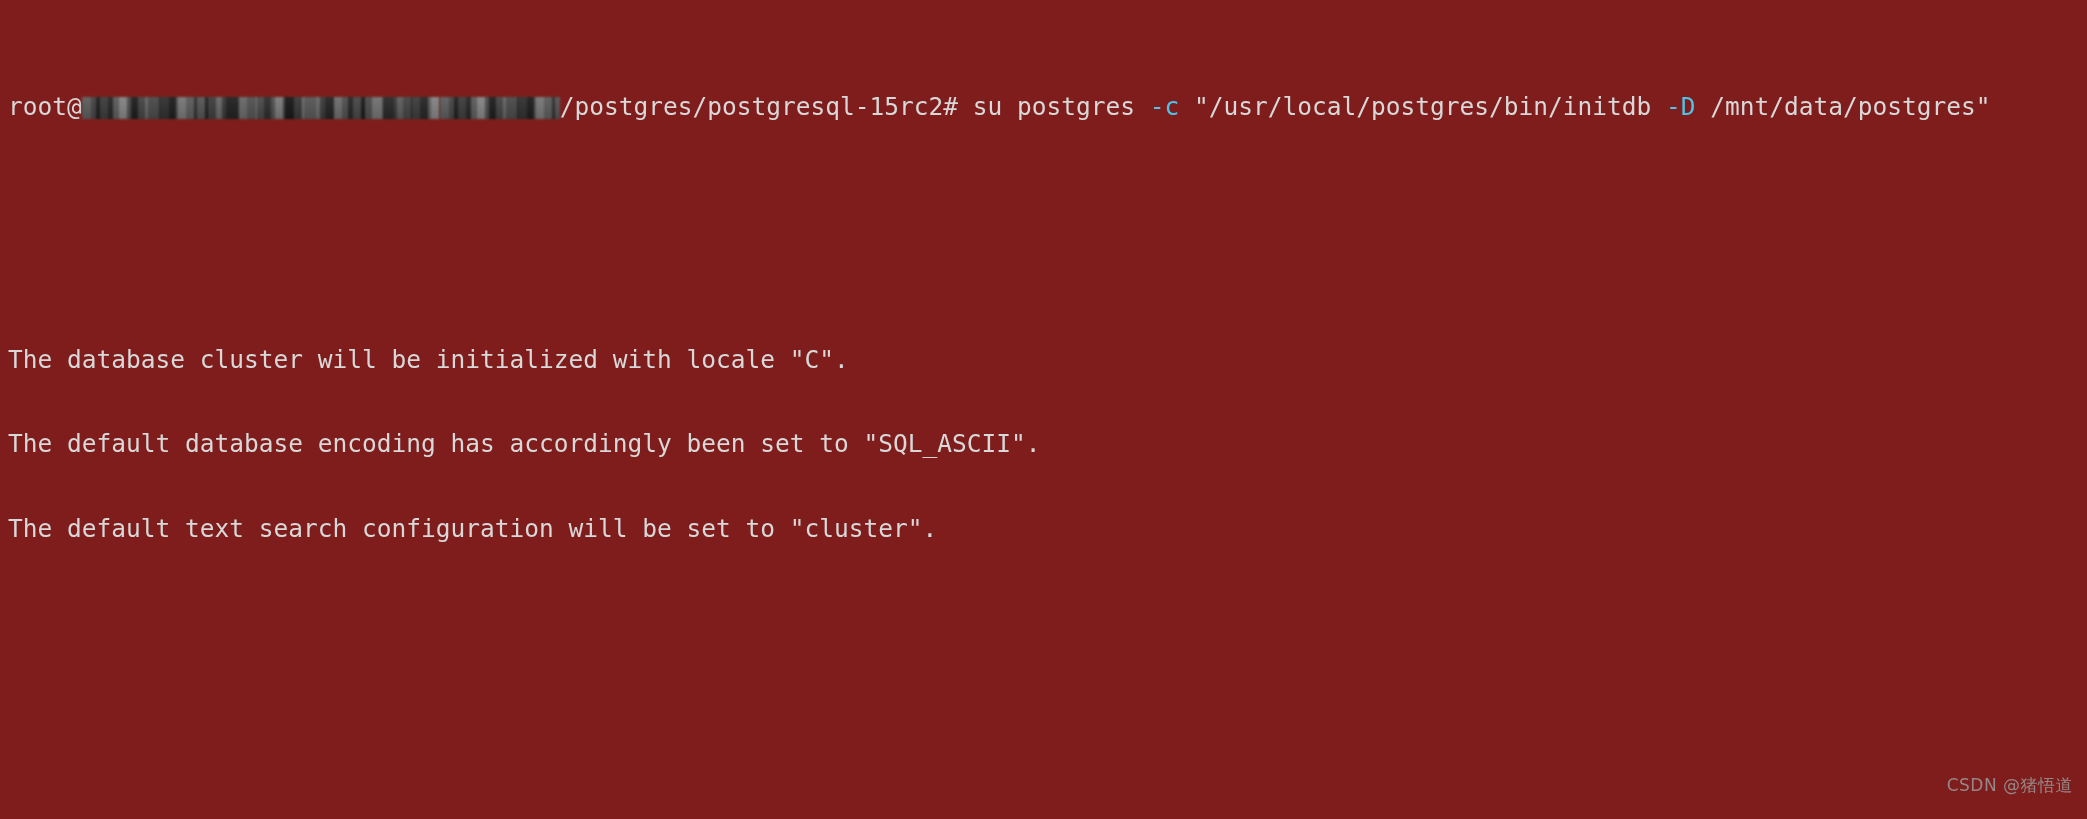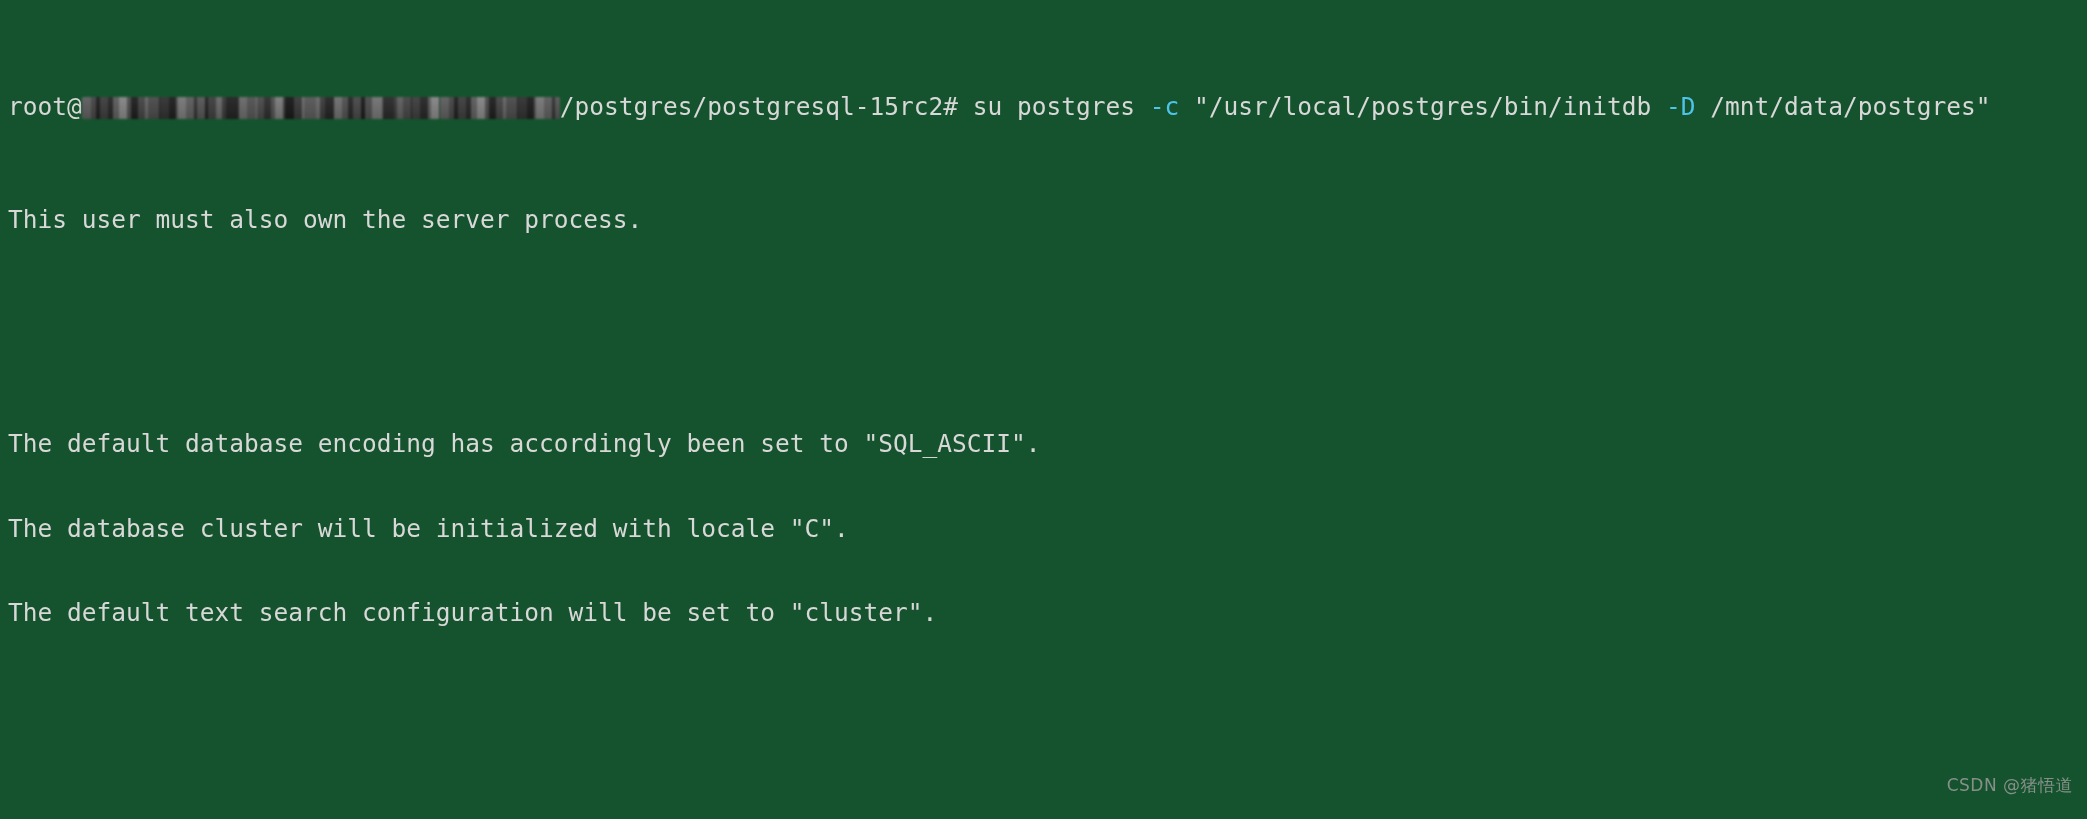--- a/index.html
+++ b/index.html
@@ -10,21 +10,21 @@
   body {
     width: 2087px;
     height: 819px;
     overflow: hidden;
     font-family: "DejaVu Sans Mono", "Liberation Mono", monospace;
   }
   #terminal {
     position: relative;
     width: 2087px;
     height: 819px;
-    background: #14532d;
+    background: #7f1d1d;
     color: #d8d8d8;
     font-family: "DejaVu Sans Mono", "Liberation Mono", monospace;
     font-size: 24.5px;
     line-height: 28.1px;
     padding: 9px 0 0 8px;
     box-sizing: border-box;
     letter-spacing: 0px;
     white-space: pre;
     overflow: hidden;
   }
@@ -79,26 +79,25 @@
     opacity: 0.85;
   }
 </style>
 </head>
 <body>
 
 <div id="terminal">
 
   <div class="line"><span class="fg-default">root</span><span class="fg-default">@</span><span class="redact"></span><span class="redact gap1"></span><span class="fg-default">/postgres/postgresql-15rc2# </span><span class="fg-default">su postgres </span><span class="fg-cyan">-c</span><span class="fg-default"> "/usr/local/postgres/bin/initdb </span><span class="fg-cyan">-D</span><span class="fg-default"> /mnt/data/postgres"</span></div>
 
-  <div class="line">This user must also own the server process.</div>
 
   <div class="line blank"></div>
 
+  <div class="line">The database cluster will be initialized with locale "C".</div>
   <div class="line">The default database encoding has accordingly been set to "SQL_ASCII".</div>
-  <div class="line">The database cluster will be initialized with locale "C".</div>
   <div class="line">The default text search configuration will be set to "cluster".</div>
 
   <div class="line blank"></div>
 
   
 
   
 
   
 

